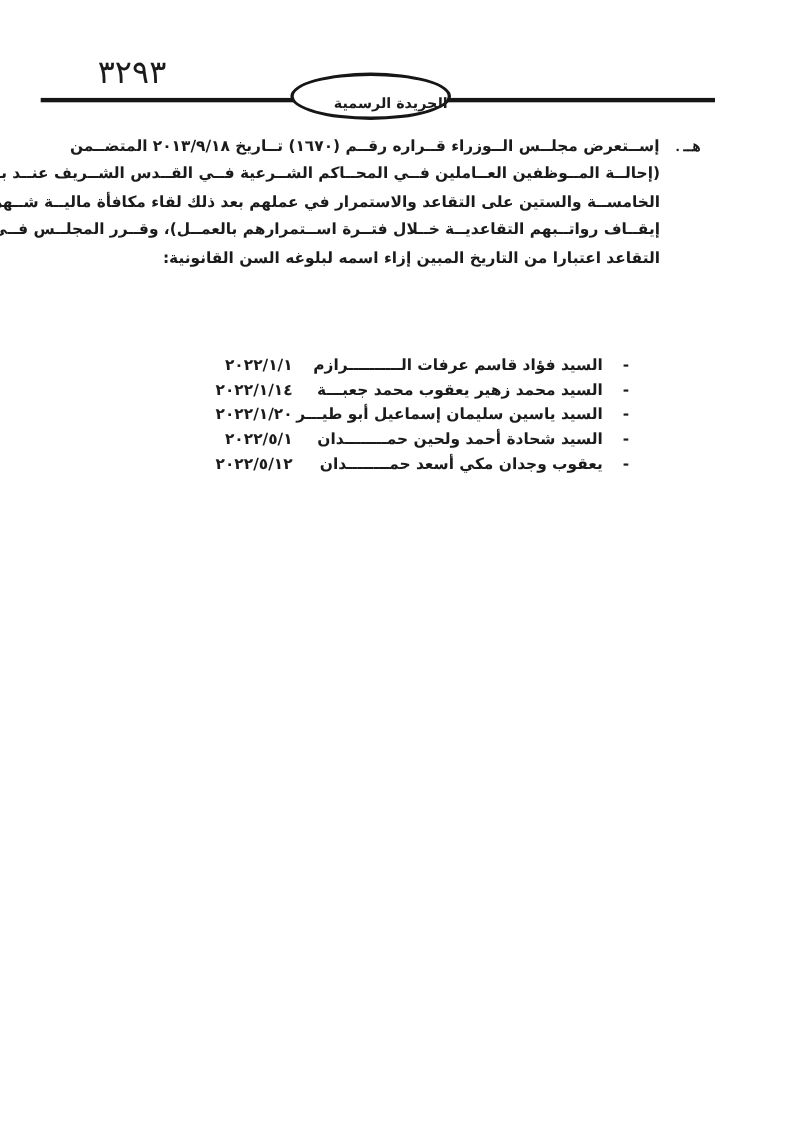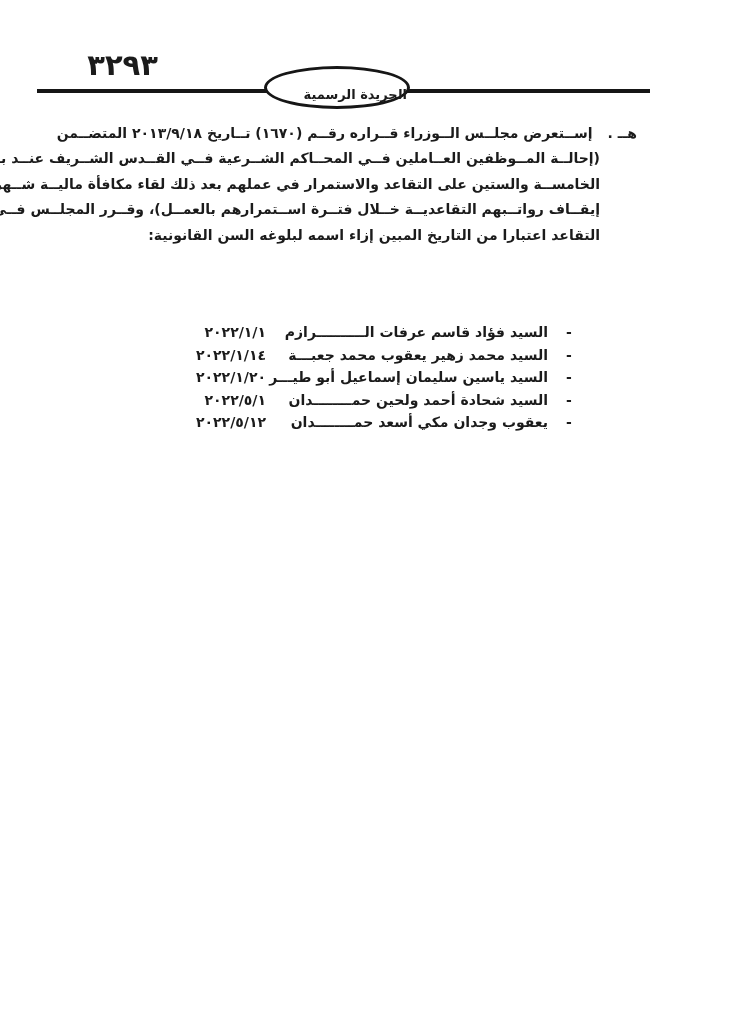--- a/index.html
+++ b/index.html
@@ -8,22 +8,22 @@
     width: 730px; height: 1024px;
     background: #ffffff;
     overflow: hidden;
     font-family: "DejaVu Sans", sans-serif;
     color: #1b1b1b;
   }
 
   
   .page-number {
     position: absolute; top: 48px; left: 82px; width: 76px;
-    direction: rtl; text-align: right;
-    font-size: 29px; font-weight: bold; line-height: 34px;
+    direction: rtl; text-align: center;
+    font-size: 29px; font-weight: normal; line-height: 34px;
   }
   .rule {
     position: absolute; top: 89px; left: 37px;
     width: 613px; height: 4px; background: #161616;
   }
   .ellipse {
     position: absolute; top: 66px; left: 264px;
     width: 146px; height: 43px; box-sizing: border-box;
     border: 3px solid #161616; border-radius: 50%;
     background: #ffffff; z-index: 2;
@@ -40,21 +40,21 @@
     position: absolute; top: 121px; right: 130px; width: 517px;
     direction: rtl;
   }
   .pline {
     font-size: 14px; font-weight: bold; line-height: 25.4px;
     text-align: justify; text-align-last: justify;
     white-space: nowrap; overflow: visible;
   }
   .pline-first { margin-right: -37px; }
   .pline-last  { text-align-last: right; }
-  .clause-marker { padding-left: 10px; }
+  .clause-marker { padding-left: 10px; font-family: Liberation Serif, serif; }
 
   
   .retirees {
     position: absolute; top: 321px; right: 156px; width: 392px;
     direction: rtl;
   }
   .rrow {
     display: flex; align-items: baseline;
     font-size: 14px; font-weight: bold; line-height: 22.5px;
   }

